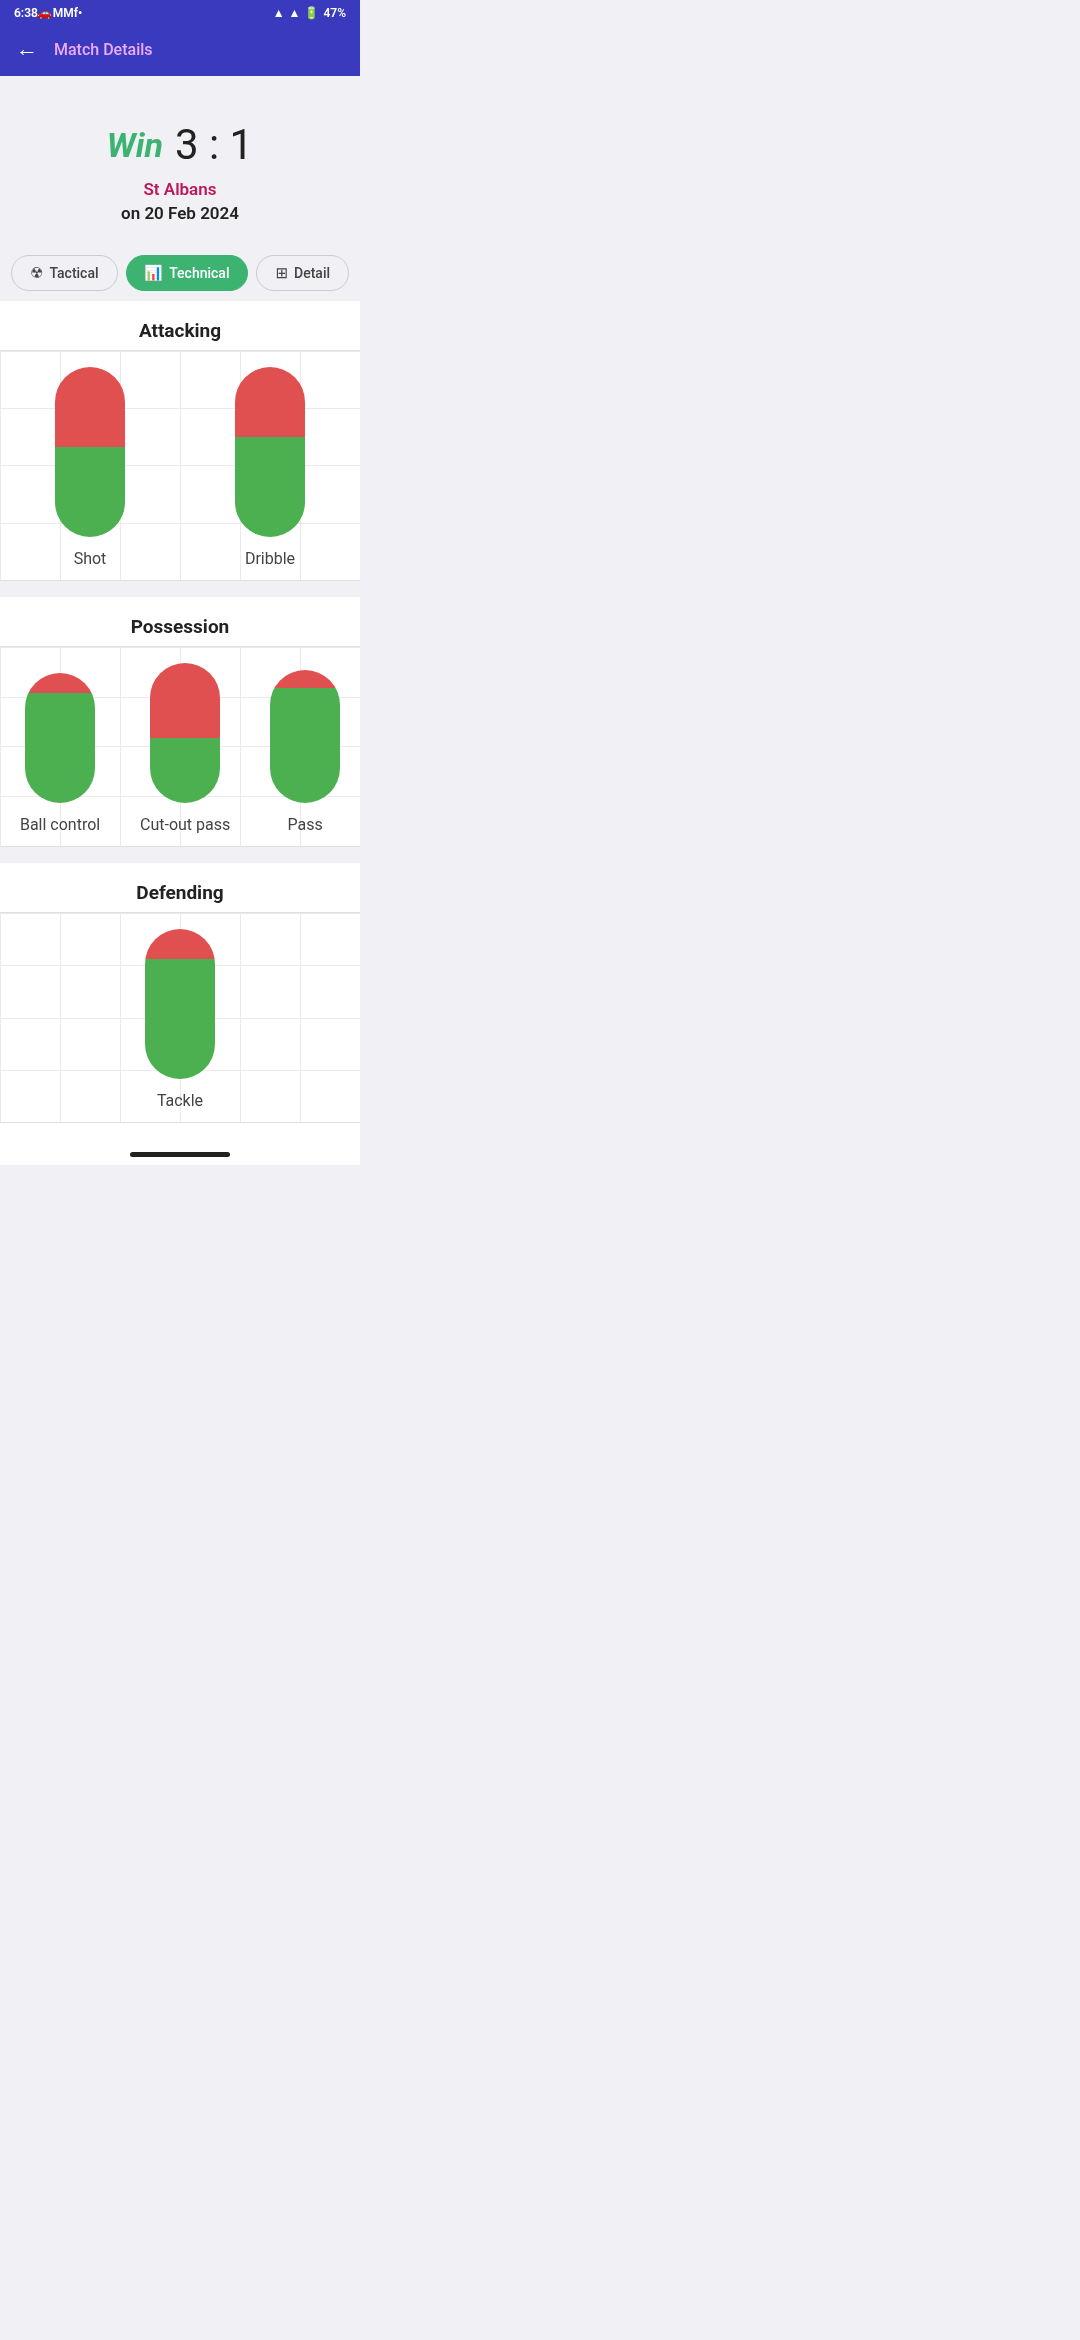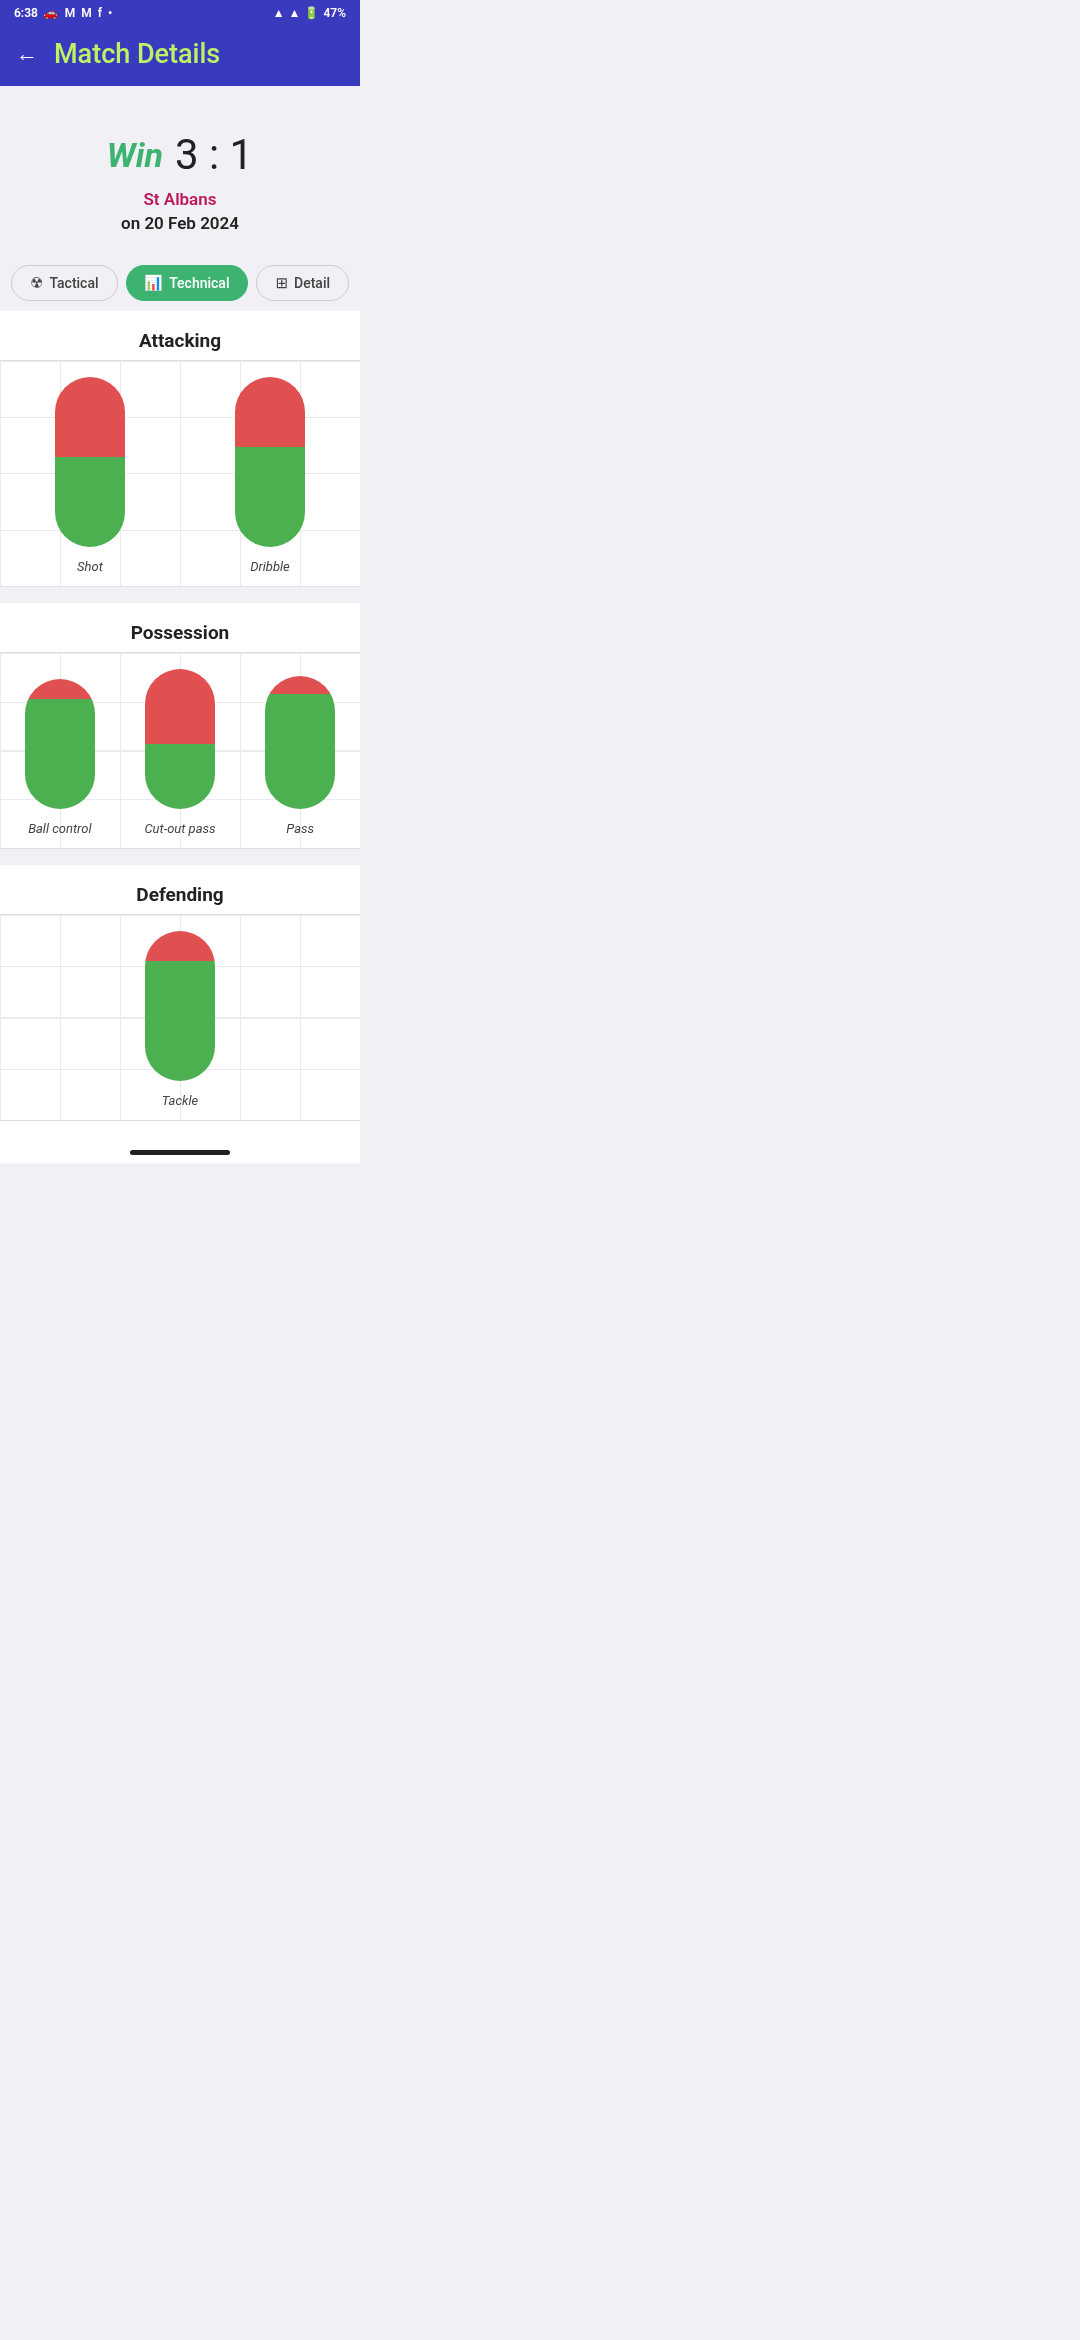--- a/index.html
+++ b/index.html
@@ -16,44 +16,44 @@
     .status-bar {
       background: #3a3abf;
       color: white;
       display: flex;
       justify-content: space-between;
       align-items: center;
       padding: 6px 14px;
       font-size: 12px;
       font-weight: 600;
     }
-    .status-left { display: flex; align-items: center; gap: 6px; }
+    .status-left { display: flex; align-items: center; }
     .status-right { display: flex; align-items: center; gap: 4px; font-size: 12px; }
 
     
     .header {
       background: #3a3abf;
       color: white;
       display: flex;
       align-items: center;
       padding: 12px 16px 16px;
       gap: 16px;
     }
     .back-btn {
       color: white;
       font-size: 22px;
       cursor: pointer;
       background: none;
       border: none;
       line-height: 1;
     }
     .header-title {
-      font-size: 27px;
+      font-size: 16px;
       font-weight: 500;
-      color: #bef264;
+      color: #f0abfc;
     }
 
     
     .score-area {
       background: #f0f0f5;
       text-align: center;
       padding: 28px 20px 16px;
       margin-top: 16px;
     }
     .score-line {
@@ -155,24 +155,23 @@
 
     .chart-item {
       display: flex;
       flex-direction: column;
       align-items: center;
       gap: 8px;
       z-index: 1;
     }
 
     .chart-label {
-      font-size: 13px;
+      font-size: 16px;
       color: #444;
       margin-top: 4px;
-      font-style: italic;
     }
 
     .pill-red {
       background: #e05050;
     }
     .pill-green {
       background: #4caf50;
     }
     .pill-shape {
       width: 70px;

